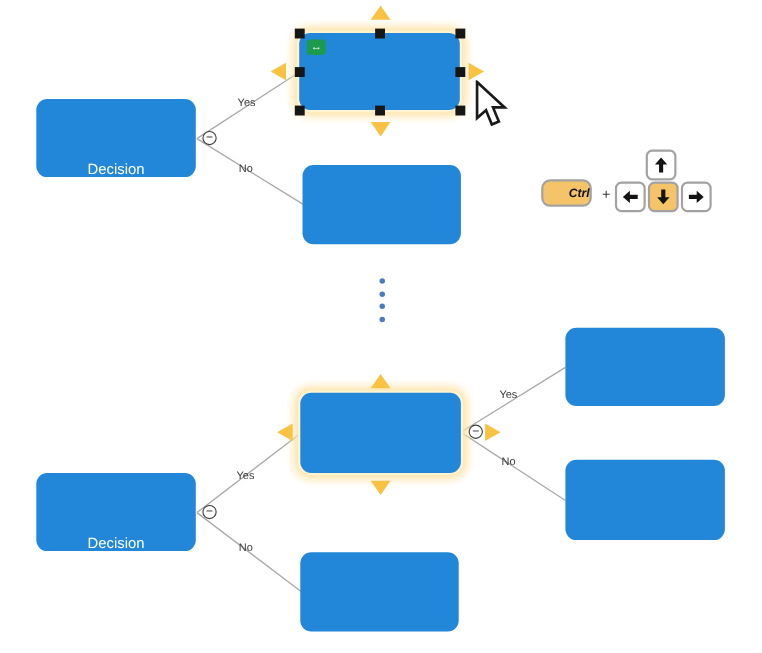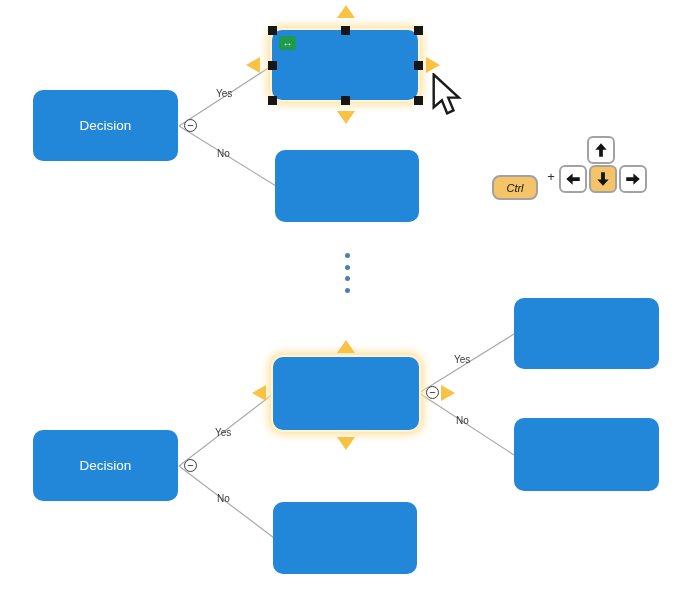--- a/index.html
+++ b/index.html
@@ -5,21 +5,21 @@
   html,body{margin:0;padding:0;background:#fff;}
   #canvas{
     position:relative;width:693px;height:594px;background:#fff;overflow:hidden;
     font-family:"Liberation Sans",sans-serif;
   }
   #edges{position:absolute;left:0;top:0;z-index:1;}
   #edges line{stroke:var(--edge_line);stroke-width:1.2;fill:none;}
 
   .node{
     position:absolute;background:var(--node_fill);border-radius:10px;z-index:2;
-    display:flex;align-items:center;justify-content:center;
+    display:flex;align-items:flex-end;justify-content:center;
     color:var(--node_text);font-size:13.5px;
   }
   .node.glow{
     box-shadow:0 0 0 2px var(--glow_inner),0 0 9px 5px var(--glow_outer);
   }
 
   .handle{position:absolute;width:9px;height:9px;background:var(--handle);z-index:4;}
 
   .tri{position:absolute;width:0;height:0;z-index:3;}
   .tri-up{border-left:9px solid transparent;border-right:9px solid transparent;border-bottom:13px solid var(--arrow_yellow);}
@@ -48,22 +48,22 @@
   .kbd-key{
     position:absolute;box-sizing:border-box;background:#fff;border:2px solid var(--key_border);
     border-radius:6px;z-index:6;display:flex;align-items:center;justify-content:center;
   }
   .key-highlight{background:var(--key_fill);}
   .kbd-key svg{display:block;}
   .karrow{fill:var(--key_arrow);}
   .ctrl-key{
     position:absolute;left:492px;top:163px;width:46px;height:25px;box-sizing:border-box;
     background:var(--key_fill);border:2px solid var(--key_border);border-radius:8px;z-index:6;
-    display:flex;align-items:center;justify-content:center;
-    font-size:11px;font-weight:normal;font-style:italic;color:#111;margin-top:12px;
+    display:flex;align-items:center;justify-content:flex-end;
+    font-size:11px;font-weight:bold;font-style:italic;color:#111;
   }
   .plus-label{position:absolute;left:544px;top:169px;width:14px;text-align:center;
     font-size:13px;color:#333;z-index:6;}
 
   #cursor{position:absolute;left:431px;top:73px;z-index:20;}
 </style>
 </head>
 <body>
 
 <div id="canvas">

